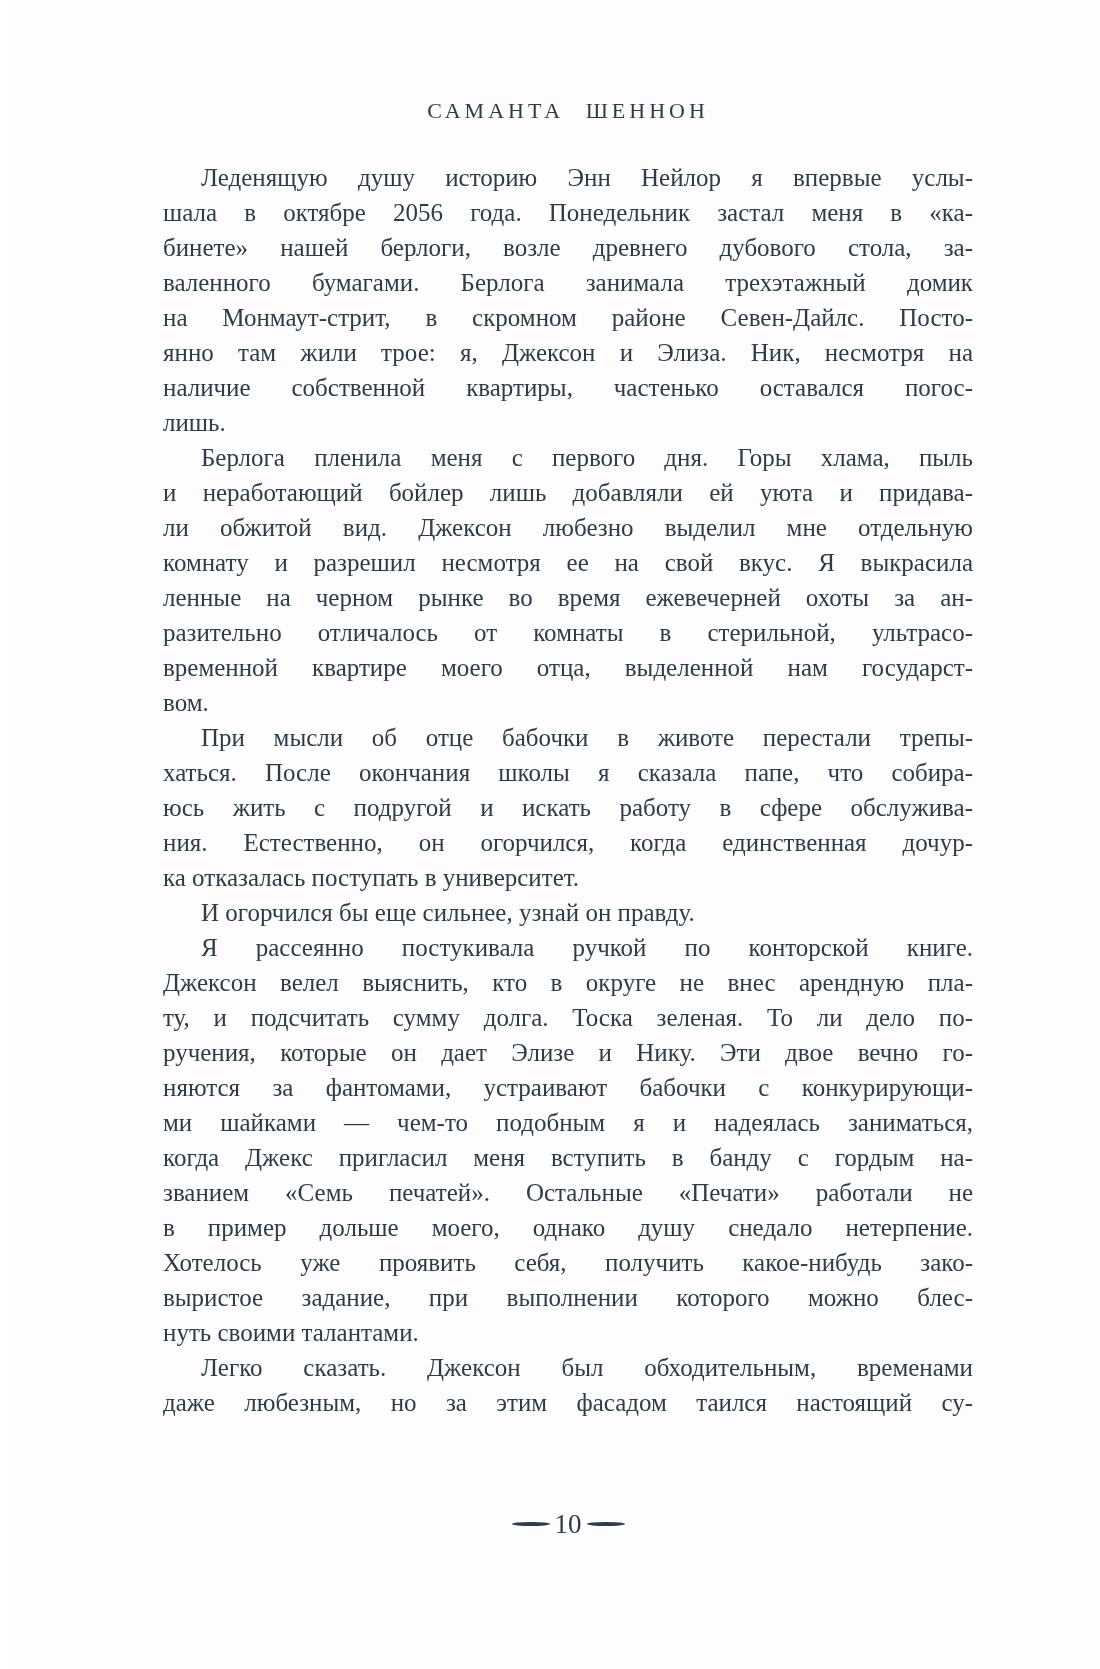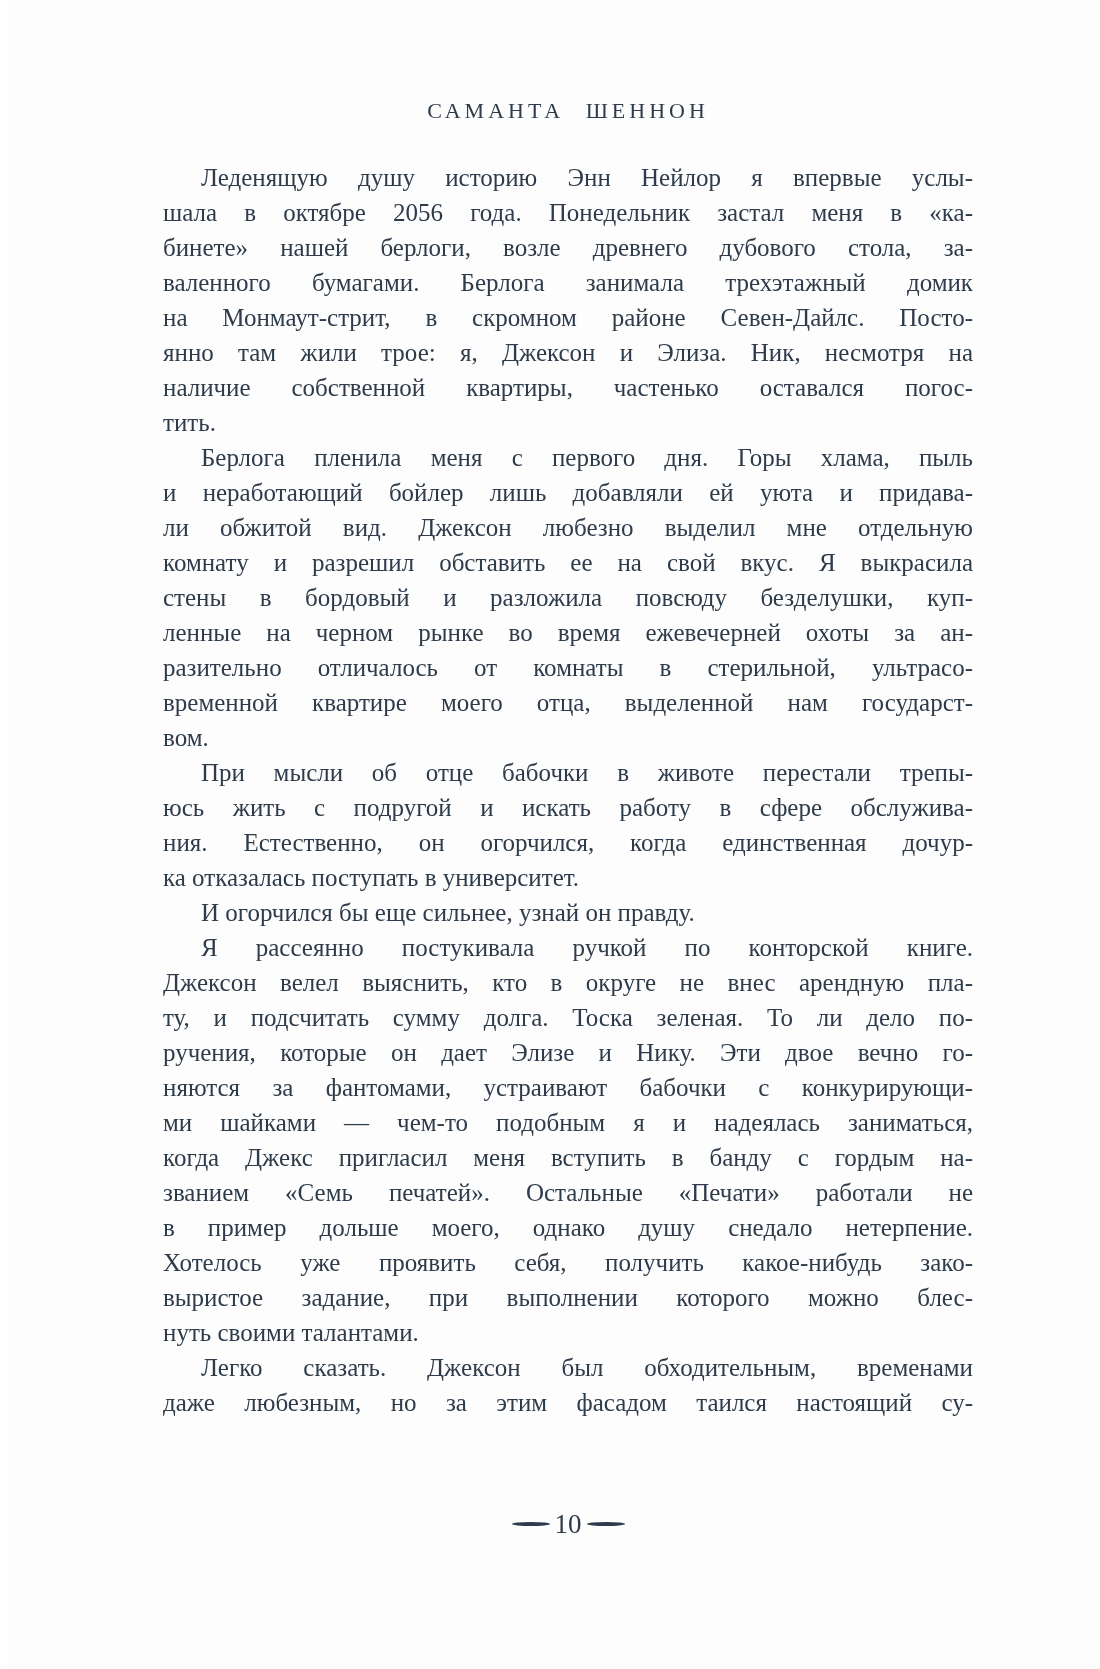--- a/index.html
+++ b/index.html
@@ -74,35 +74,35 @@
 
   <div class="text-block" id="text-block">
       <div class="para">
         <div class="line first">Леденящую душу историю Энн Нейлор я впервые услы-</div>
         <div class="line">шала в октябре 2056 года. Понедельник застал меня в «ка-</div>
         <div class="line">бинете» нашей берлоги, возле древнего дубового стола, за-</div>
         <div class="line">валенного бумагами. Берлога занимала трехэтажный домик</div>
         <div class="line">на Монмаут-стрит, в скромном районе Севен-Дайлс. Посто-</div>
         <div class="line">янно там жили трое: я, Джексон и Элиза. Ник, несмотря на</div>
         <div class="line">наличие собственной квартиры, частенько оставался погос-</div>
-        <div class="line last">тить.</div>
+        <div class="line last">лишь.</div>
       </div>
       <div class="para">
         <div class="line first">Берлога пленила меня с первого дня. Горы хлама, пыль</div>
         <div class="line">и неработающий бойлер лишь добавляли ей уюта и придава-</div>
         <div class="line">ли обжитой вид. Джексон любезно выделил мне отдельную</div>
-        <div class="line">комнату и разрешил обставить ее на свой вкус. Я выкрасила</div>
-        <div class="line">стены в бордовый и разложила повсюду безделушки, куп-</div>
+        <div class="line">комнату и разрешил несмотря ее на свой вкус. Я выкрасила</div>
         <div class="line">ленные на черном рынке во время ежевечерней охоты за ан-</div>
         <div class="line">разительно отличалось от комнаты в стерильной, ультрасо-</div>
         <div class="line">временной квартире моего отца, выделенной нам государст-</div>
         <div class="line last">вом.</div>
       </div>
       <div class="para">
         <div class="line first">При мысли об отце бабочки в животе перестали трепы-</div>
+        <div class="line">хаться. После окончания школы я сказала папе, что собира-</div>
         <div class="line">юсь жить с подругой и искать работу в сфере обслужива-</div>
         <div class="line">ния. Естественно, он огорчился, когда единственная дочур-</div>
         <div class="line last">ка отказалась поступать в университет.</div>
       </div>
       <div class="para">
         <div class="line first last">И огорчился бы еще сильнее, узнай он правду.</div>
       </div>
       <div class="para">
         <div class="line first">Я рассеянно постукивала ручкой по конторской книге.</div>
         <div class="line">Джексон велел выяснить, кто в округе не внес арендную пла-</div>

